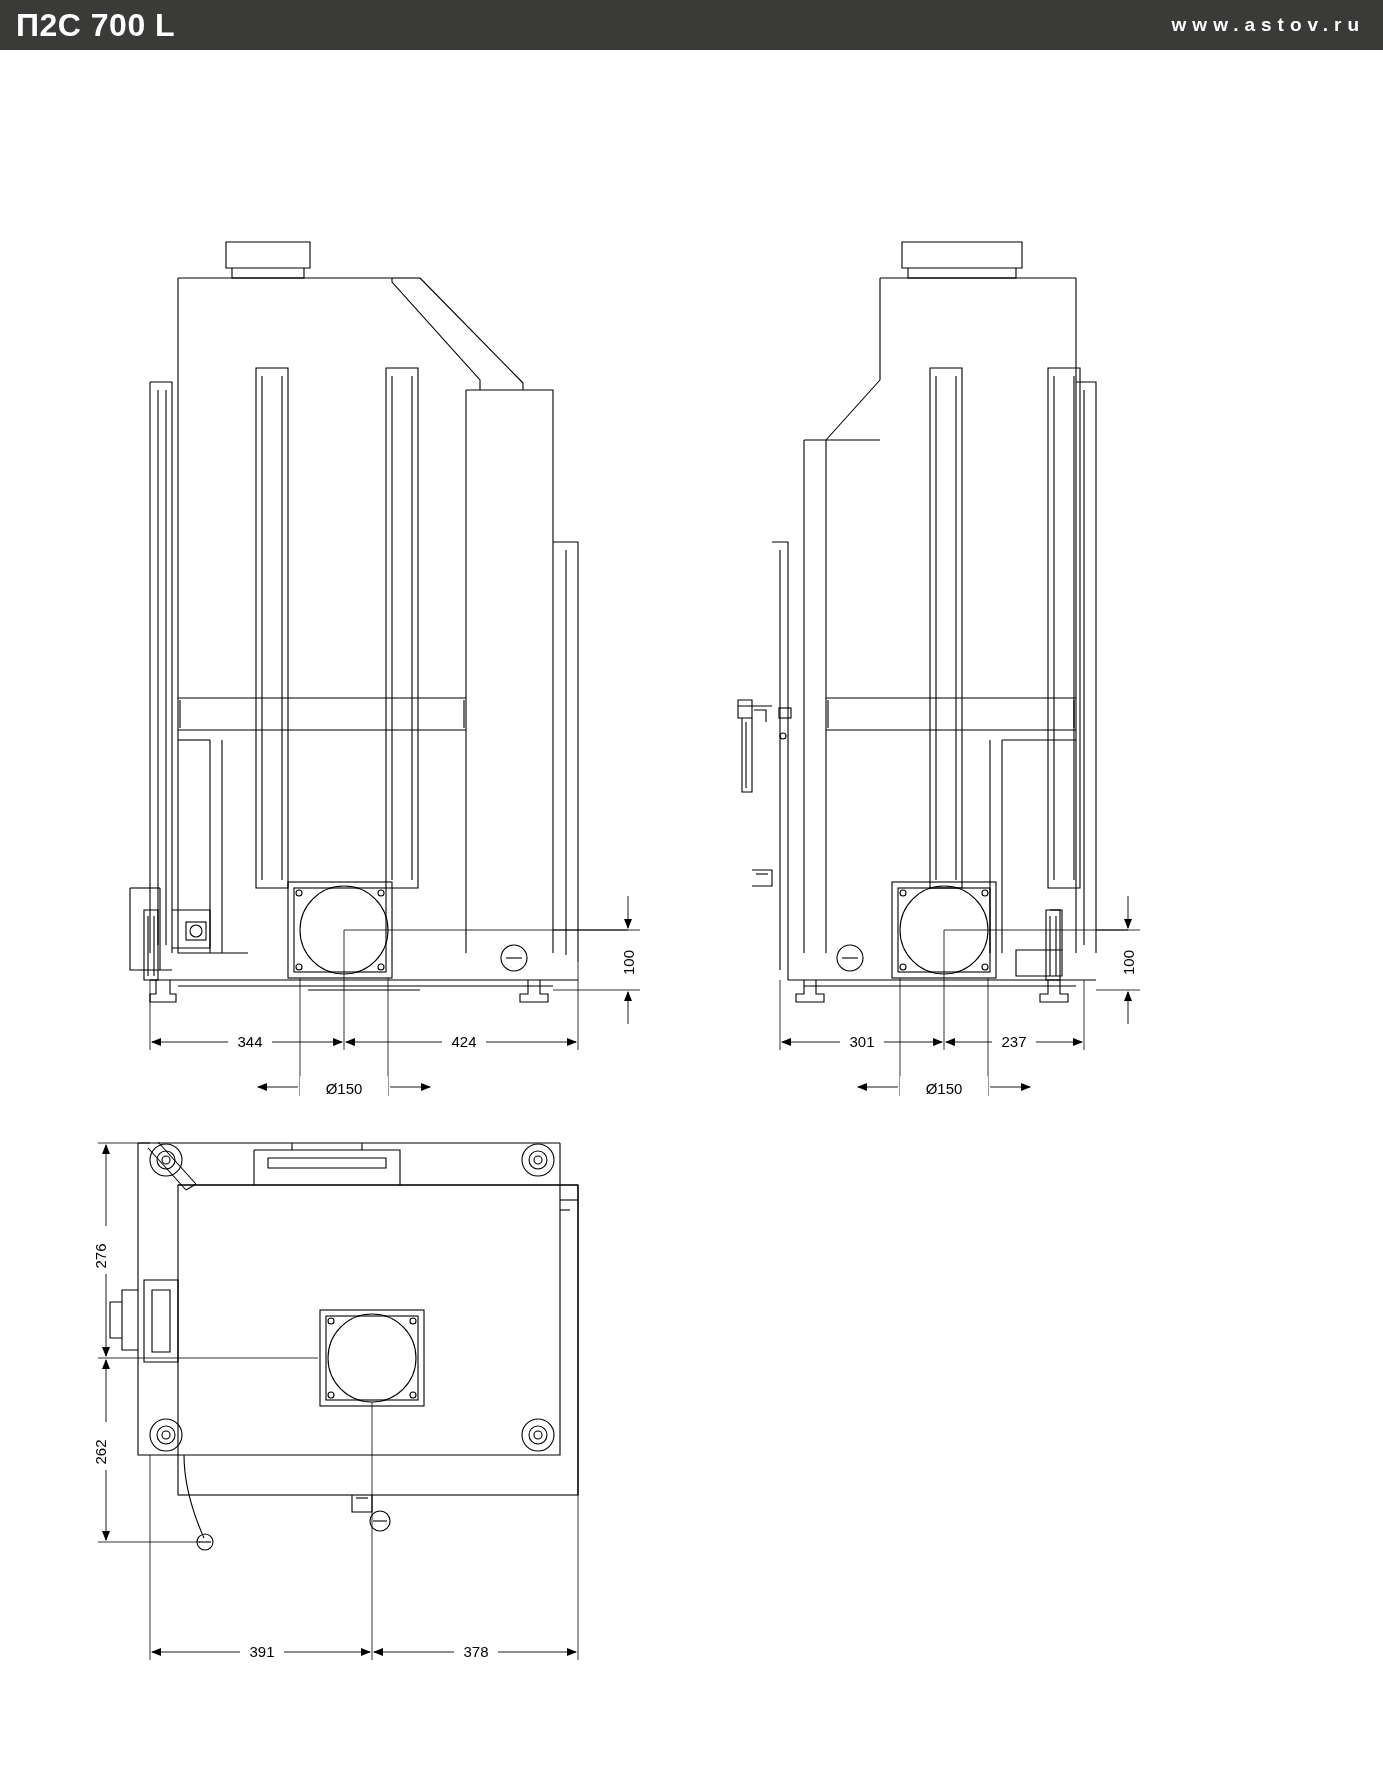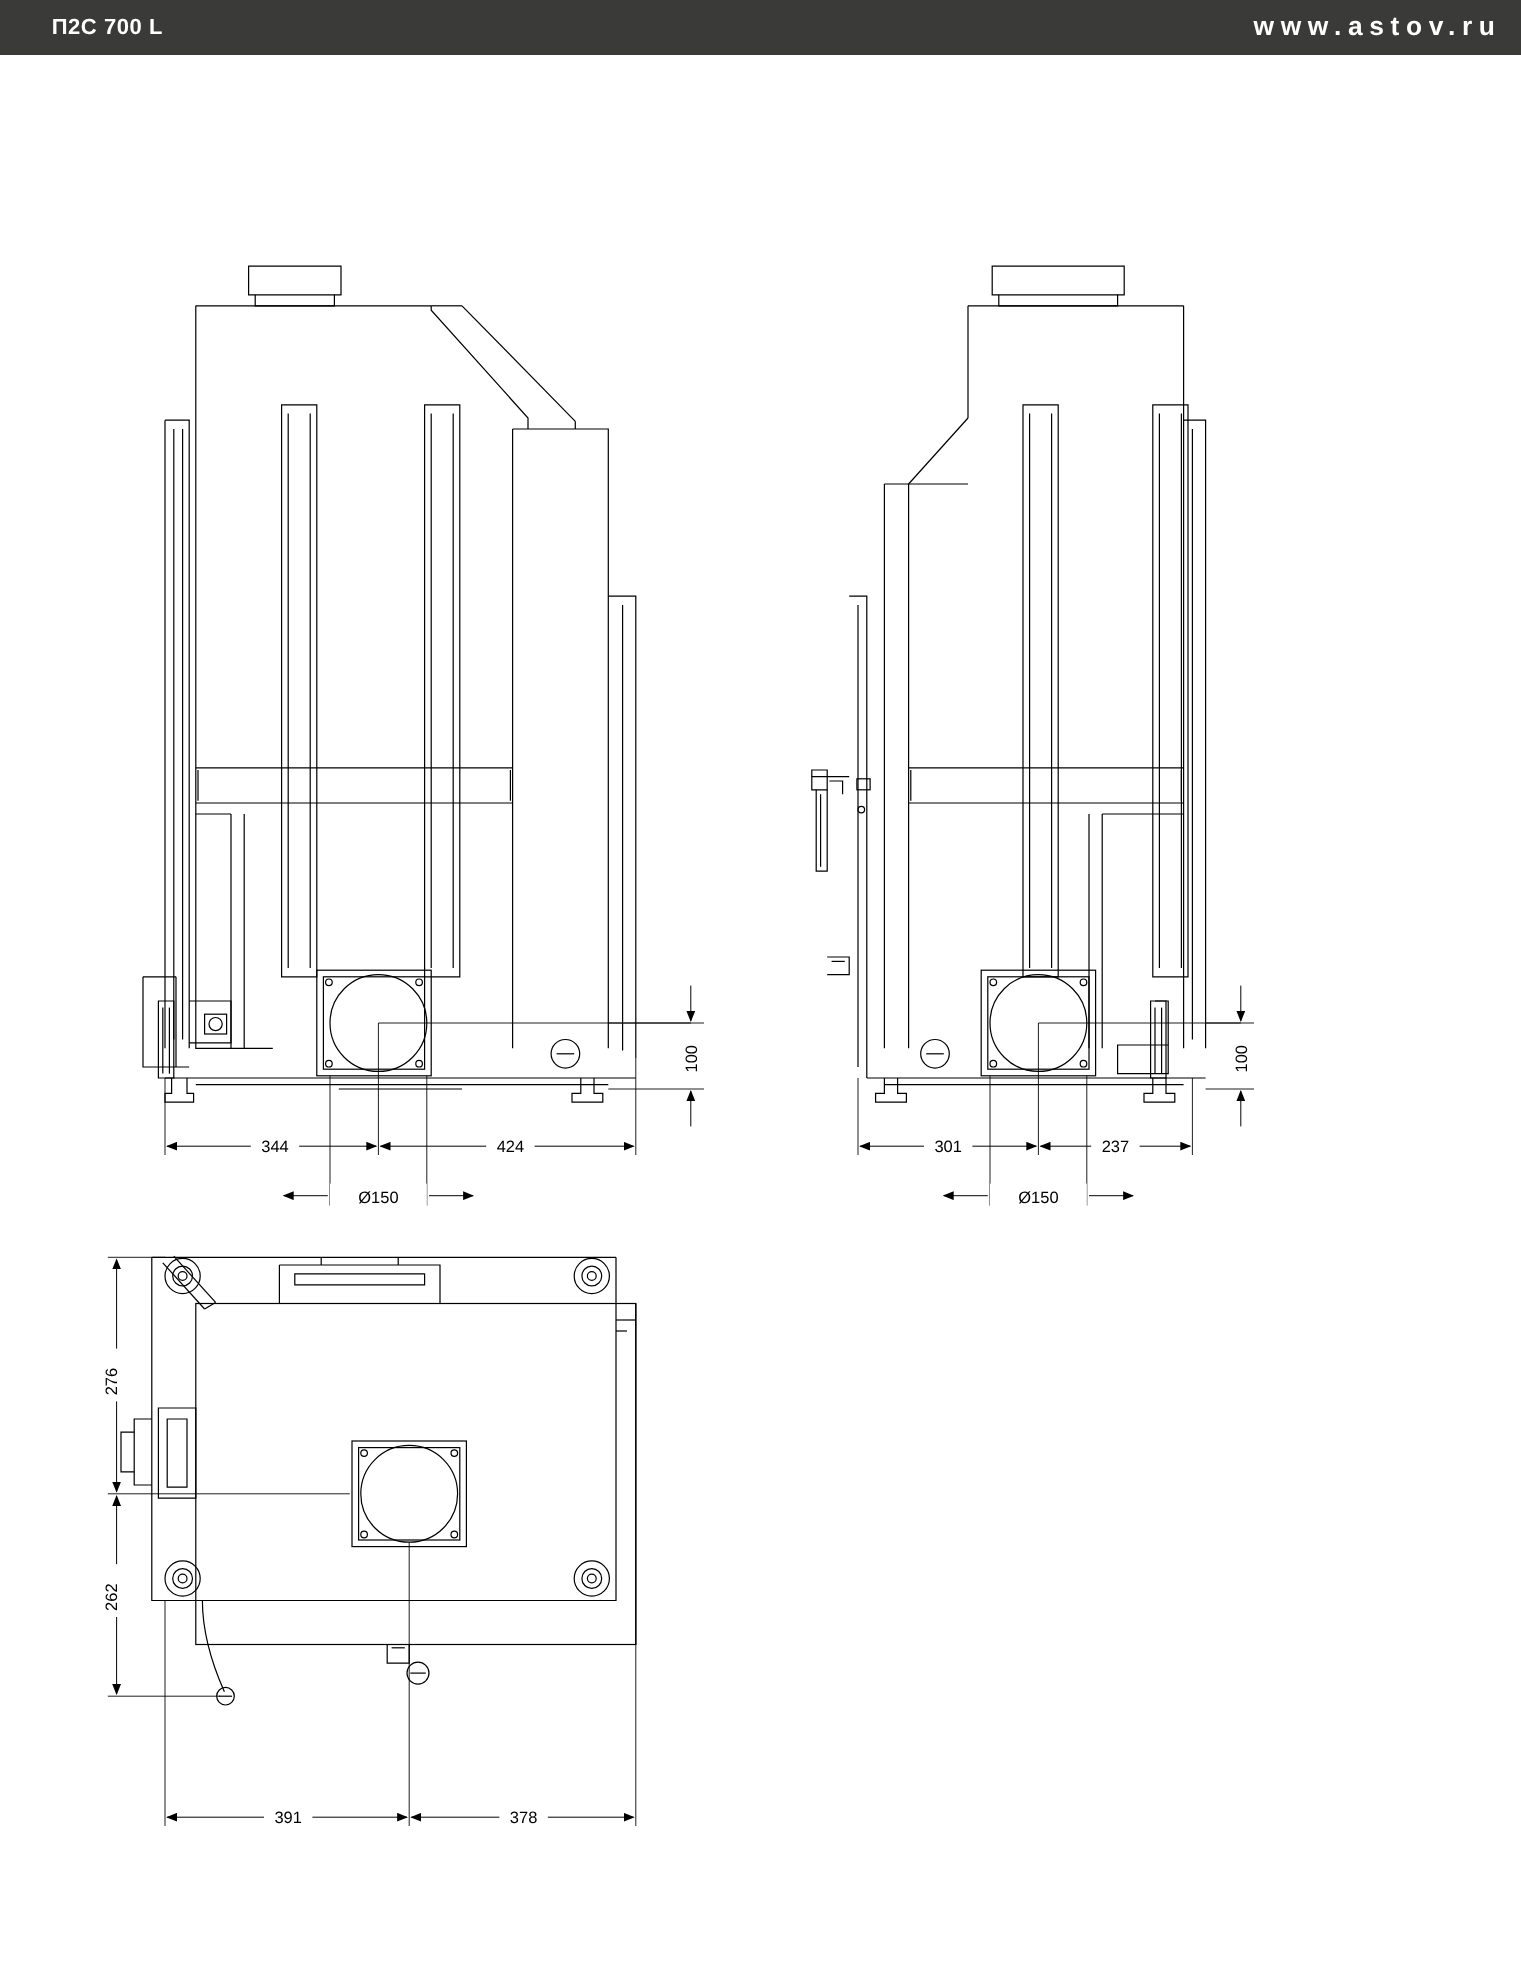--- a/index.html
+++ b/index.html
@@ -19,32 +19,31 @@
     position: absolute;
     left: 0; top: 0;
     width: 1383px;
     height: 50px;
     background: #3a3a38;
   }
   #header-title {
     position: absolute;
     left: 16px; top: 7px;
     color: #ffffff;
-    font-size: 20px;
+    font-size: 32px;
     font-weight: bold;
     letter-spacing: 0.5px;
     line-height: 36px;
     white-space: nowrap;
-    margin-left: 31px;
   }
   #header-site {
     position: absolute;
     right: 18px; top: 12px;
     color: #ffffff;
-    font-size: 24px;
+    font-size: 19px;
     font-weight: bold;
     letter-spacing: 6px;
     line-height: 26px;
     white-space: nowrap;
   }
   
   #drawing-area {
     position: absolute;
     left: 0; top: 50px;
     width: 1383px;

